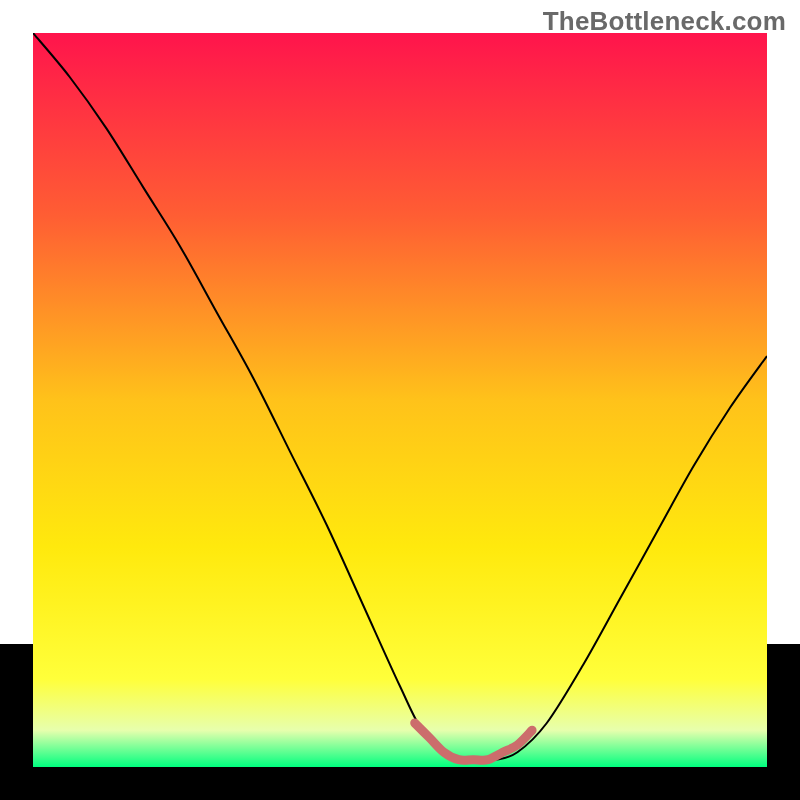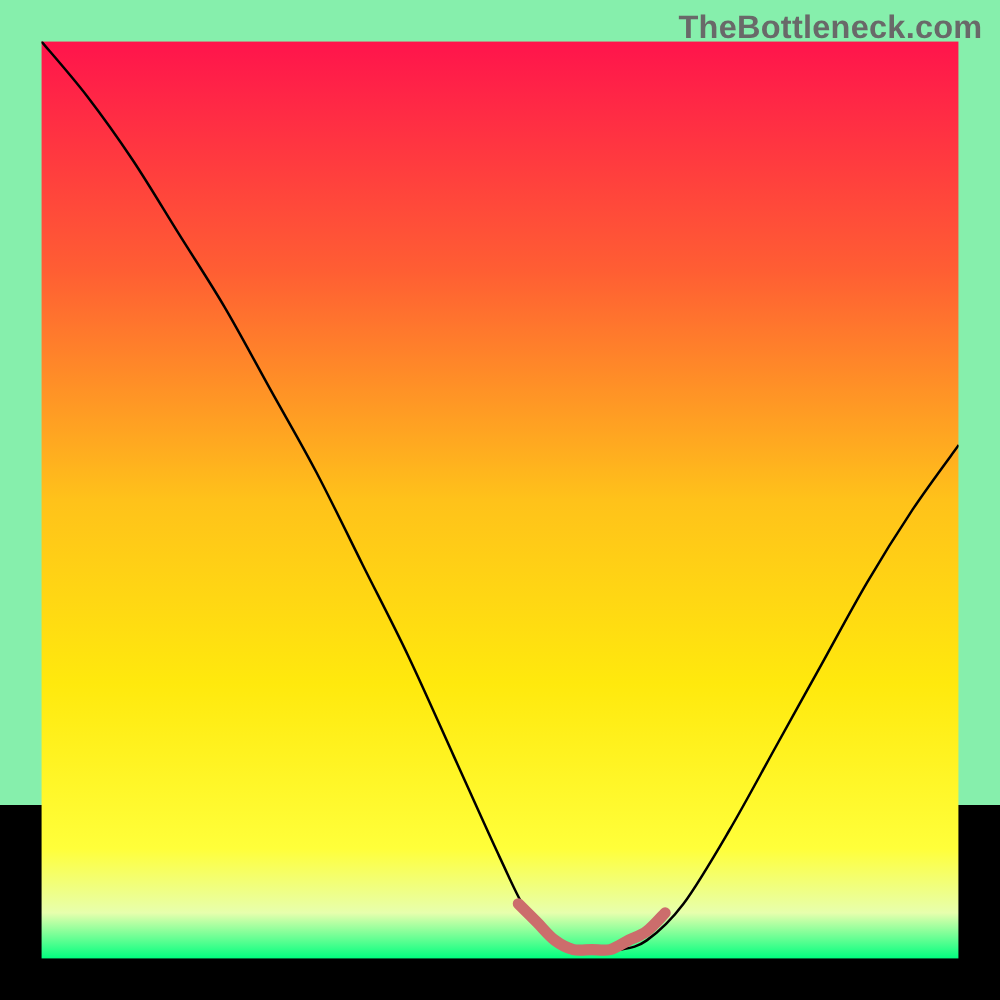--- a/index.html
+++ b/index.html
@@ -7,21 +7,21 @@
     padding: 0;
     width: 800px;
     height: 800px;
     background: #000;
     overflow: hidden;
   }
   .frame {
     position: relative;
     width: 800px;
     height: 644px;
-    background: #86efac;
+    background: #ffffff;
   }
   .plot-area {
     position: absolute;
     left: 33px;
     top: 33px;
     width: 734px;
     height: 734px;
     overflow: hidden;
   }
   .watermark {

